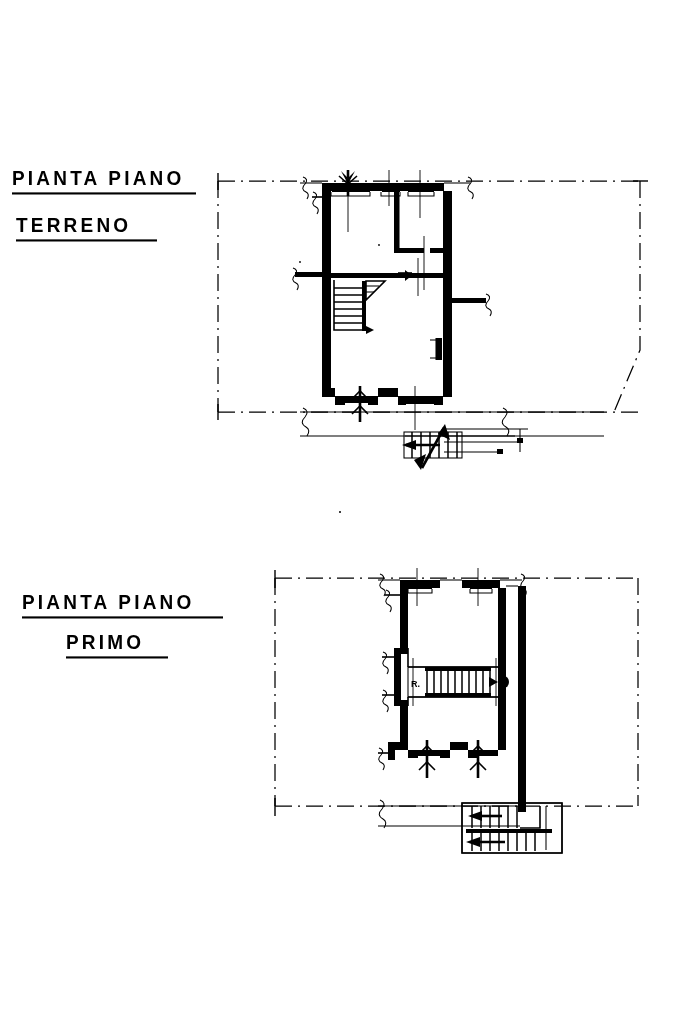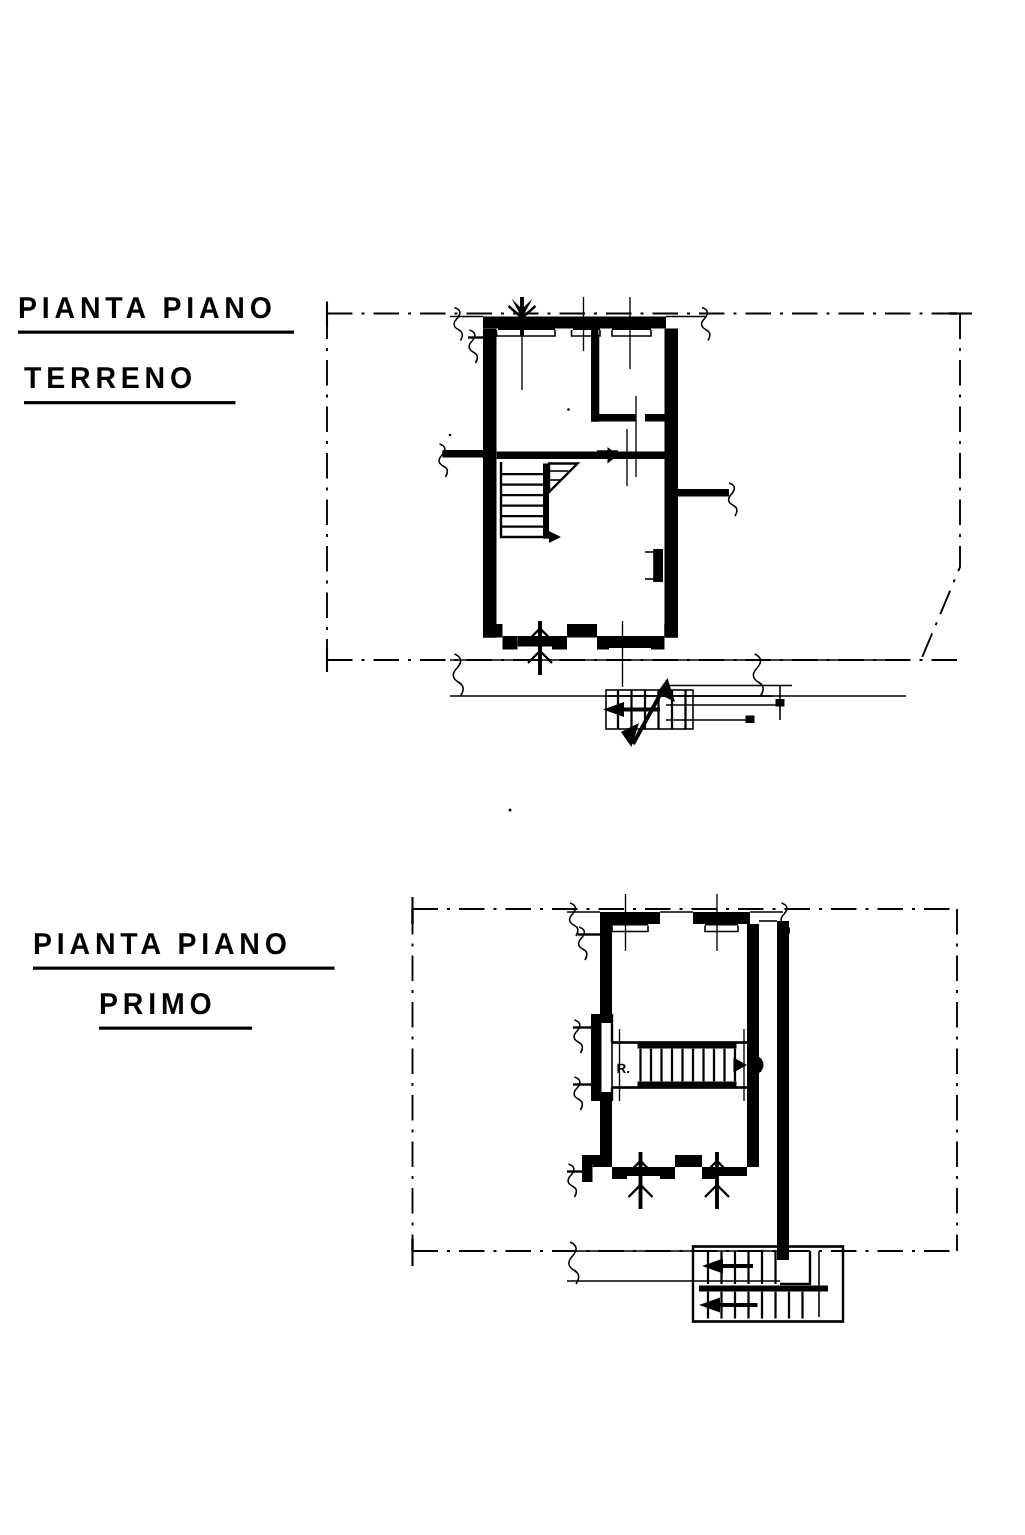--- a/index.html
+++ b/index.html
@@ -12,21 +12,20 @@
     width: 683px;
     height: 1023px;
     position: relative;
     overflow: hidden;
     font-family: "Liberation Sans", sans-serif;
   }
   .sheet {
     position: absolute;
     inset: 0;
     background: #ffffff;
-    margin-top: 28px;
   }
   .plan-label {
     position: absolute;
     color: #000000;
     font-family: "Liberation Sans", sans-serif;
     font-weight: 700;
     letter-spacing: 3.2px;
     white-space: nowrap;
     line-height: 1.0;
     font-size: 19px;

